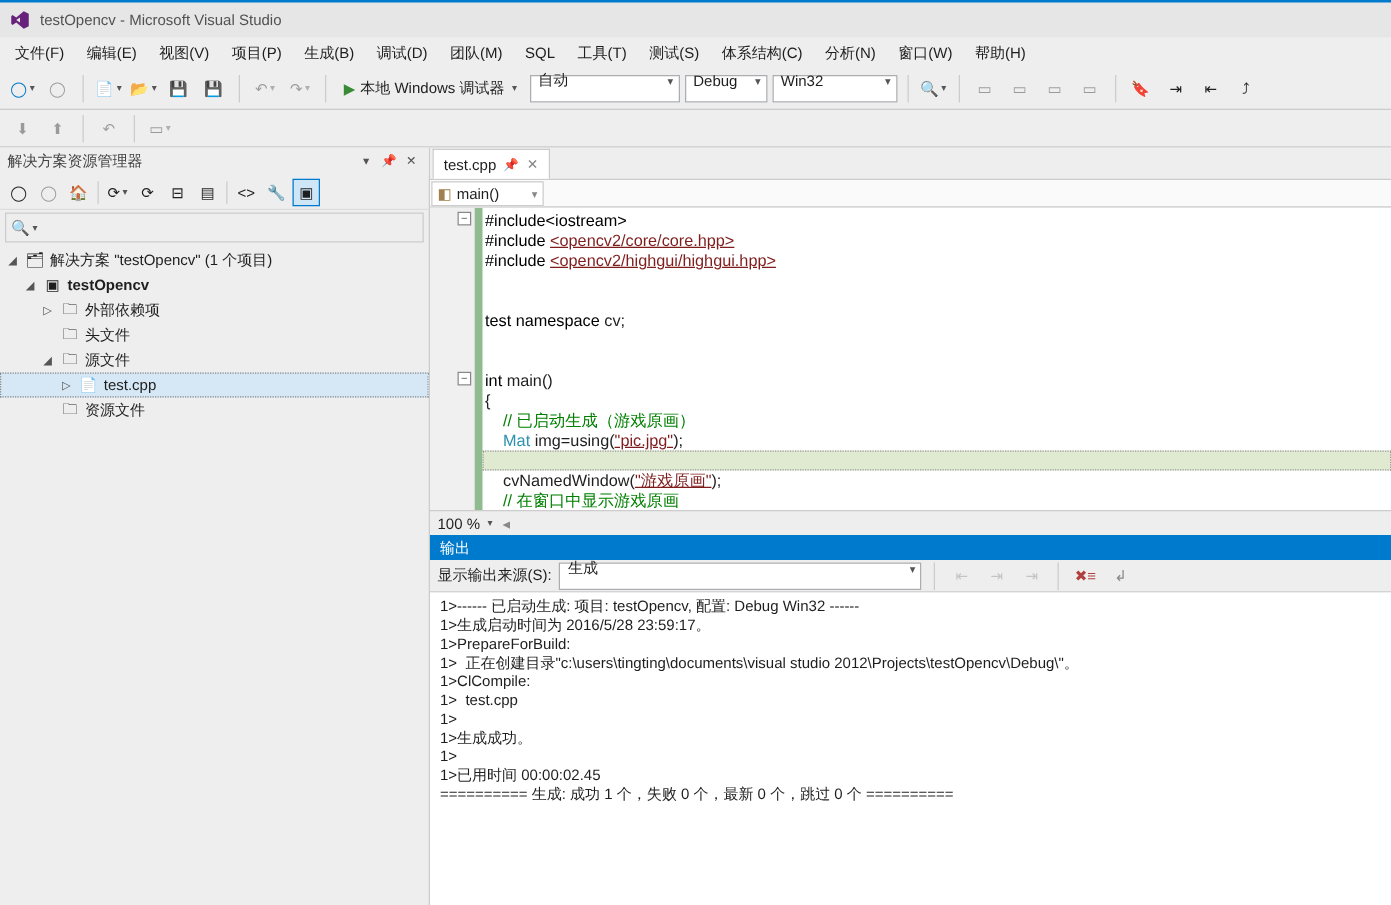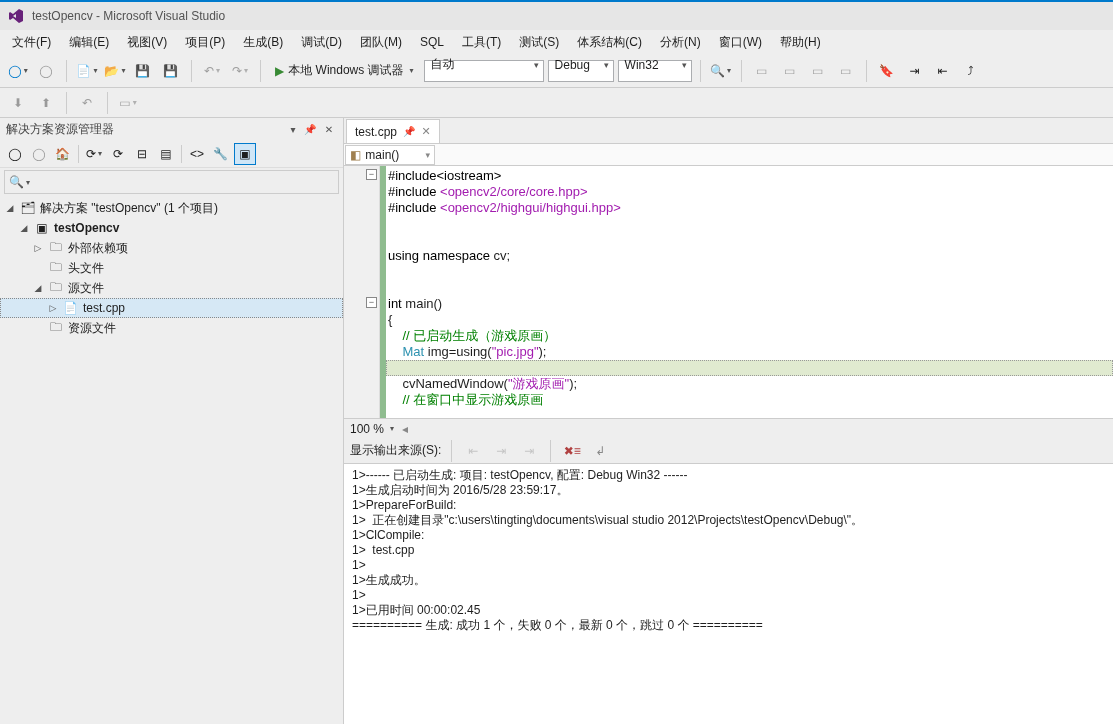--- a/index.html
+++ b/index.html
@@ -44,21 +44,21 @@
 .navcombo{flex:1;border:1px solid #ccc;margin:1px;height:20px;padding:0 4px;display:flex;align-items:center;background:#fff;position:relative;}
 .navcombo .cube{color:#a08050;margin-right:4px;}
 .navcombo::after{content:"▾";position:absolute;right:4px;font-size:9px;color:#888;}
 .navcombo.small{flex:0 0 90px;}
 .editor{flex:1;background:#fff;overflow:auto;position:relative;font-family:Consolas,NSimSun,monospace;font-size:13px;}
 .editor .gutter{position:absolute;left:0;top:0;bottom:0;width:36px;background:#f0f0f0;border-right:1px solid #ddd;}
 .editor .changemark{position:absolute;left:36px;top:0;width:6px;bottom:0;background:#8fbc8f;}
 .editor pre{margin-left:44px;padding:2px 0;line-height:16px;white-space:pre;}
 .editor .hl-line{position:absolute;left:42px;right:0;height:16px;background:#e0ead0;border:1px dotted #999;}
 .kw-blue{color:#000000;}
-.kw-red{color:#a21caf;}
+.kw-red{color:#7f1d1d;text-decoration:underline;}
 .kw-green{color:#008000;}
 .kw-teal{color:#2b91af;}
 .fold{position:absolute;left:22px;width:11px;height:11px;border:1px solid #888;background:#fff;font-size:9px;line-height:9px;text-align:center;color:#555;}
 .zoomrow{height:20px;background:#eee;border-top:1px solid #ccc;display:flex;align-items:center;padding:0 6px;gap:4px;}
 .outhdr{height:20px;background:#007acc;color:#fff;display:flex;align-items:center;padding:0 8px;font-size:12px;}
 .outtb{height:26px;background:#eee;display:flex;align-items:center;padding:0 6px;gap:6px;border-bottom:1px solid #ccc;}
 .outtb .combo{width:290px;}
 .outtb .obtn{width:22px;height:22px;display:inline-flex;align-items:center;justify-content:center;color:#888;}
 .outbody{flex:1;background:#fff;overflow:auto;padding:4px 8px;font-family:Consolas,NSimSun,monospace;font-size:12px;line-height:15px;white-space:pre;}
 .disabled{opacity:.4;}
@@ -104,21 +104,21 @@
   <span class="tbtn disabled">↶<span class="dd-arrow">▾</span></span>
   <span class="tbtn disabled">↷<span class="dd-arrow">▾</span></span>
   <span class="tsep"></span>
   <span class="startbtn">
     <span class="play">▶</span>
     <span>本地 Windows 调试器</span>
     <span class="dd-arrow">▾</span>
   </span>
   <span class="tb-combo" style="width:120px">自动</span>
   <span class="tb-combo" style="width:66px">Debug</span>
-  <span class="tb-combo" style="width:74px">Win32</span>
+  <span class="tb-combo" style="width:100px">Win32</span>
   <span class="tsep"></span>
   <span class="tbtn">🔍<span class="dd-arrow">▾</span></span>
   <span class="tsep"></span>
   <span class="tbtn disabled">▭</span>
   <span class="tbtn disabled">▭</span>
   <span class="tbtn disabled">▭</span>
   <span class="tbtn disabled">▭</span>
   <span class="tsep"></span>
   <span class="tbtn">🔖</span>
   <span class="tbtn">⇥</span>
@@ -222,21 +222,21 @@
       <div class="gutter"></div>
       <div class="changemark"></div>
       <div class="fold" style="top:3px">−</div>
       <div class="fold" style="top:131px">−</div>
       <div class="hl-line" style="top:194px"></div>
 <pre><span class="kw-blue">#include&lt;iostream&gt;</span>
 <span class="kw-blue">#include </span><span class="kw-red">&lt;opencv2/core/core.hpp&gt;</span>
 <span class="kw-blue">#include </span><span class="kw-red">&lt;opencv2/highgui/highgui.hpp&gt;</span>
 
 
-<span class="kw-blue">using</span><span class="kw-blue"> namespace </span><span>cv;</span>
+<span class="kw-blue">test</span><span class="kw-blue"> namespace </span><span>cv;</span>
 
 
 <span class="kw-blue">int</span><span> main()</span>
 <span>{</span>
 <span class="kw-green">    // 已启动生成（游戏原画）</span>
 <span class="kw-teal">    Mat</span><span> img=using(</span><span class="kw-red">"pic.jpg"</span><span>);</span>
 <span class="kw-green">    // 创建一个名为 "游戏原画"窗口</span>
 <span>    cvNamedWindow(</span><span class="kw-red">"游戏原画"</span><span>);</span>
 <span class="kw-green">    // 在窗口中显示游戏原画</span>
 
@@ -244,22 +244,26 @@
 
 </pre>
     </div>
 
     <div class="zoomrow">
       <span>100 %</span>
       <span class="dd-arrow">▾</span>
       <span style="margin-left:4px;color:#888">◂</span>
     </div>
 
+    <div class="outhdr">
+      <span>输出</span>
+    </div>
     <div class="outtb">
       <span>显示输出来源(S):</span>
+      <span class="tb-combo combo">生成</span>
       <span class="tsep"></span>
       <span class="obtn disabled">⇤</span>
       <span class="obtn disabled">⇥</span>
       <span class="obtn disabled">⇥</span>
       <span class="tsep"></span>
       <span class="obtn" style="color:#b04040">✖≡</span>
       <span class="obtn">↲</span>
     </div>
     <div class="outbody"><span>1&gt;------ 已启动生成: 项目: testOpencv, 配置: Debug Win32 ------</span>
 <span>1&gt;生成启动时间为 2016/5/28 23:59:17。</span>

